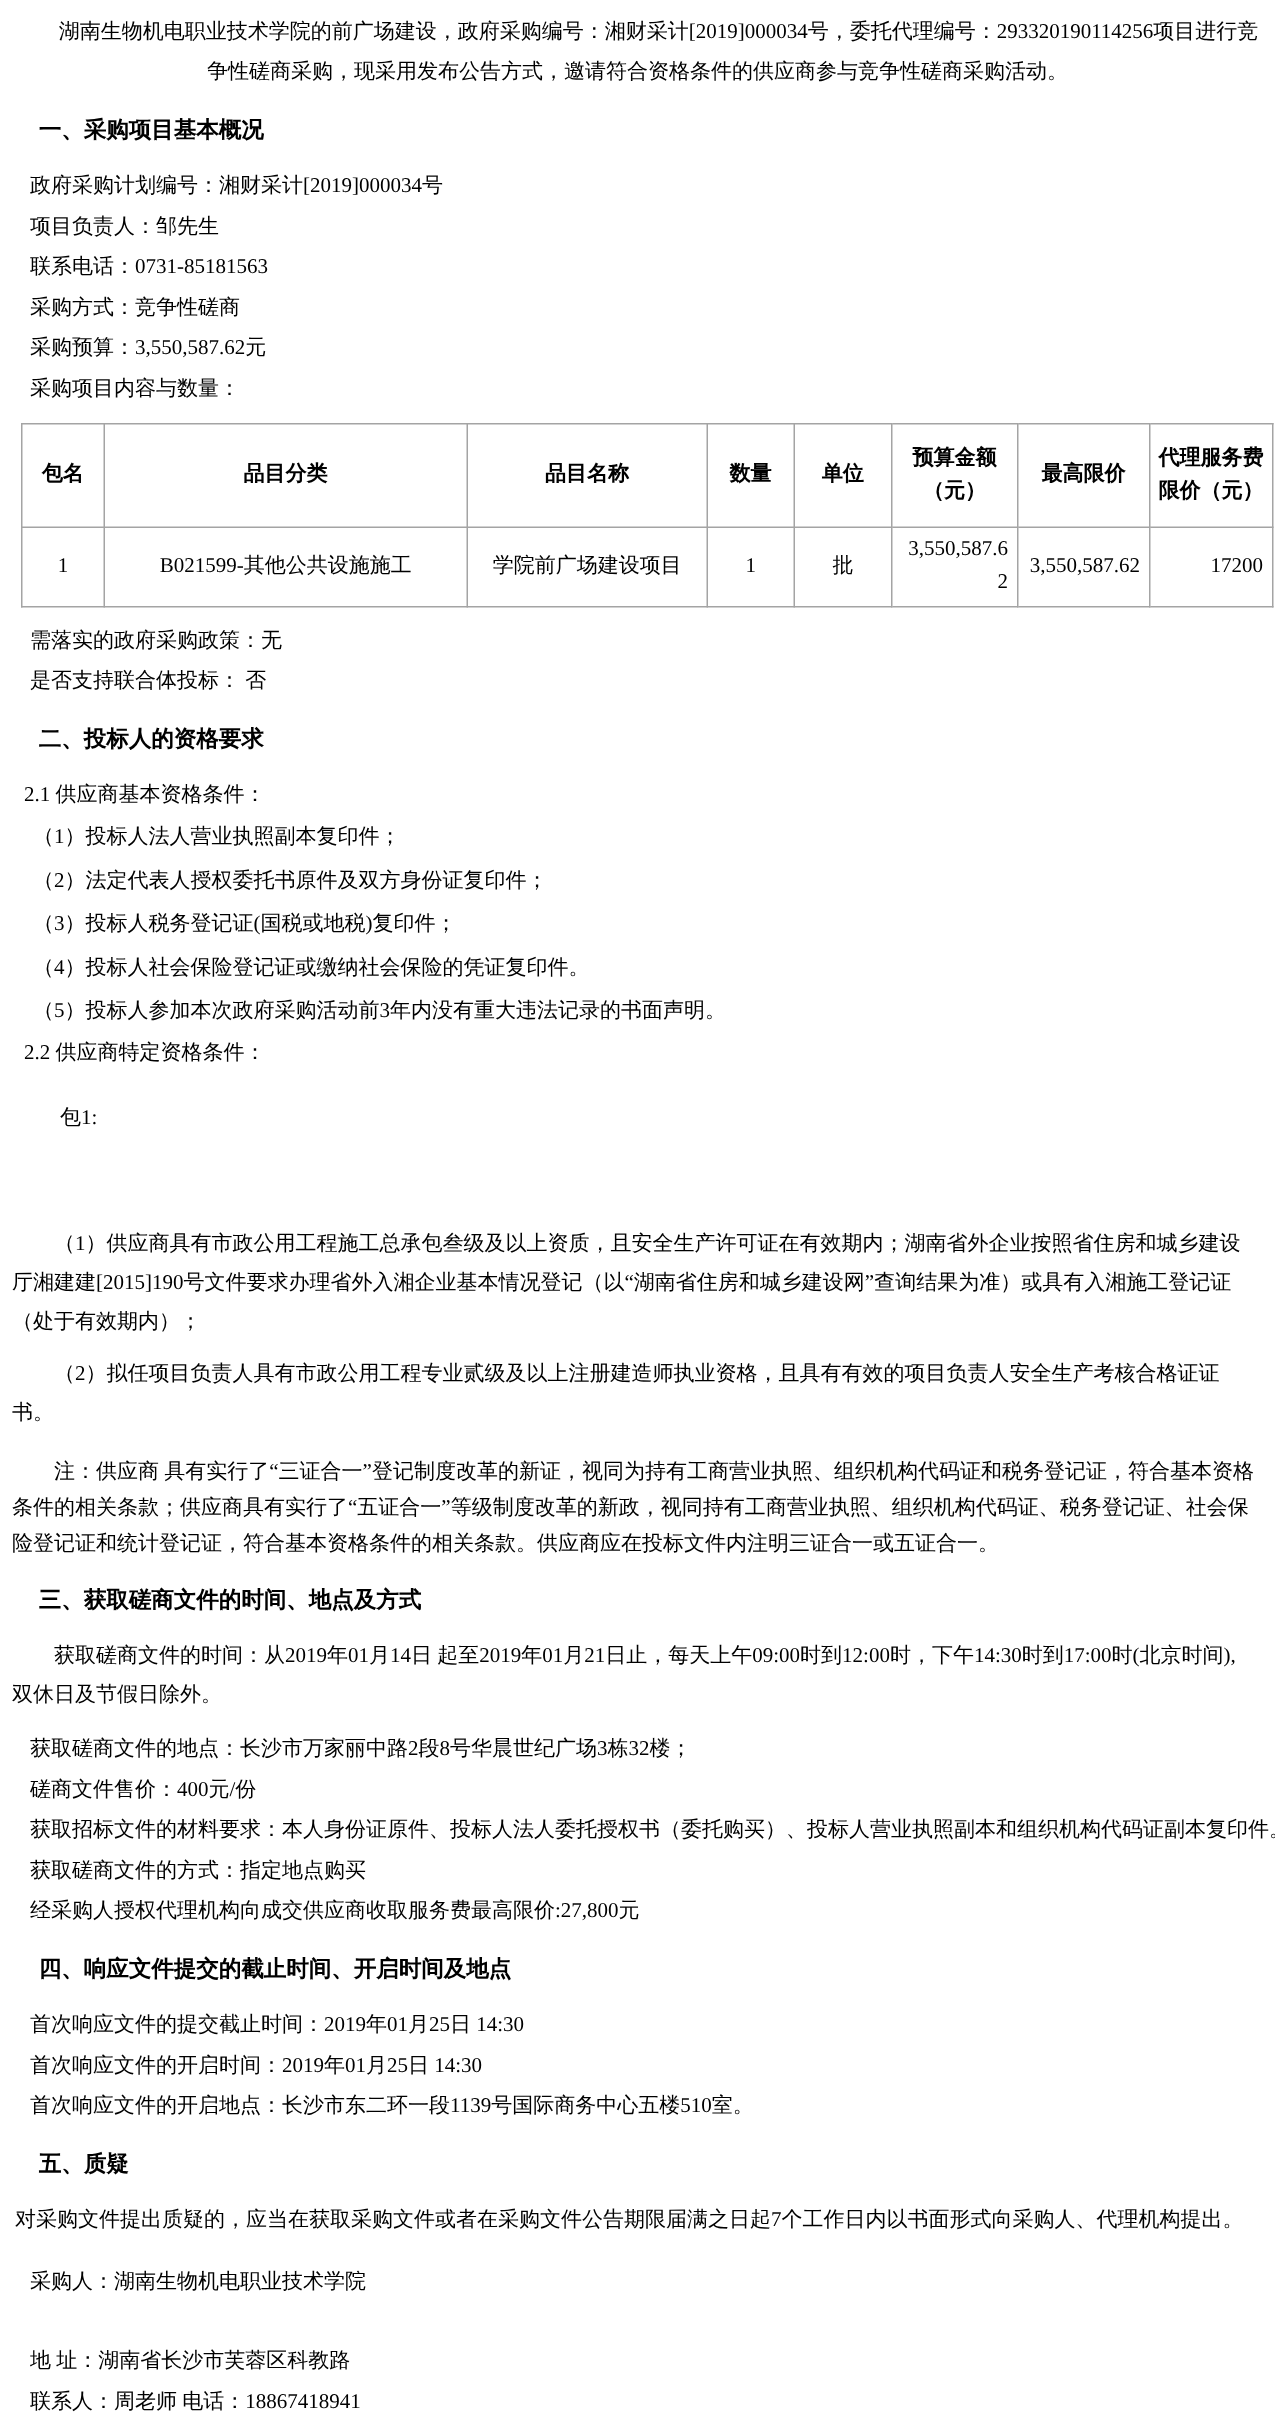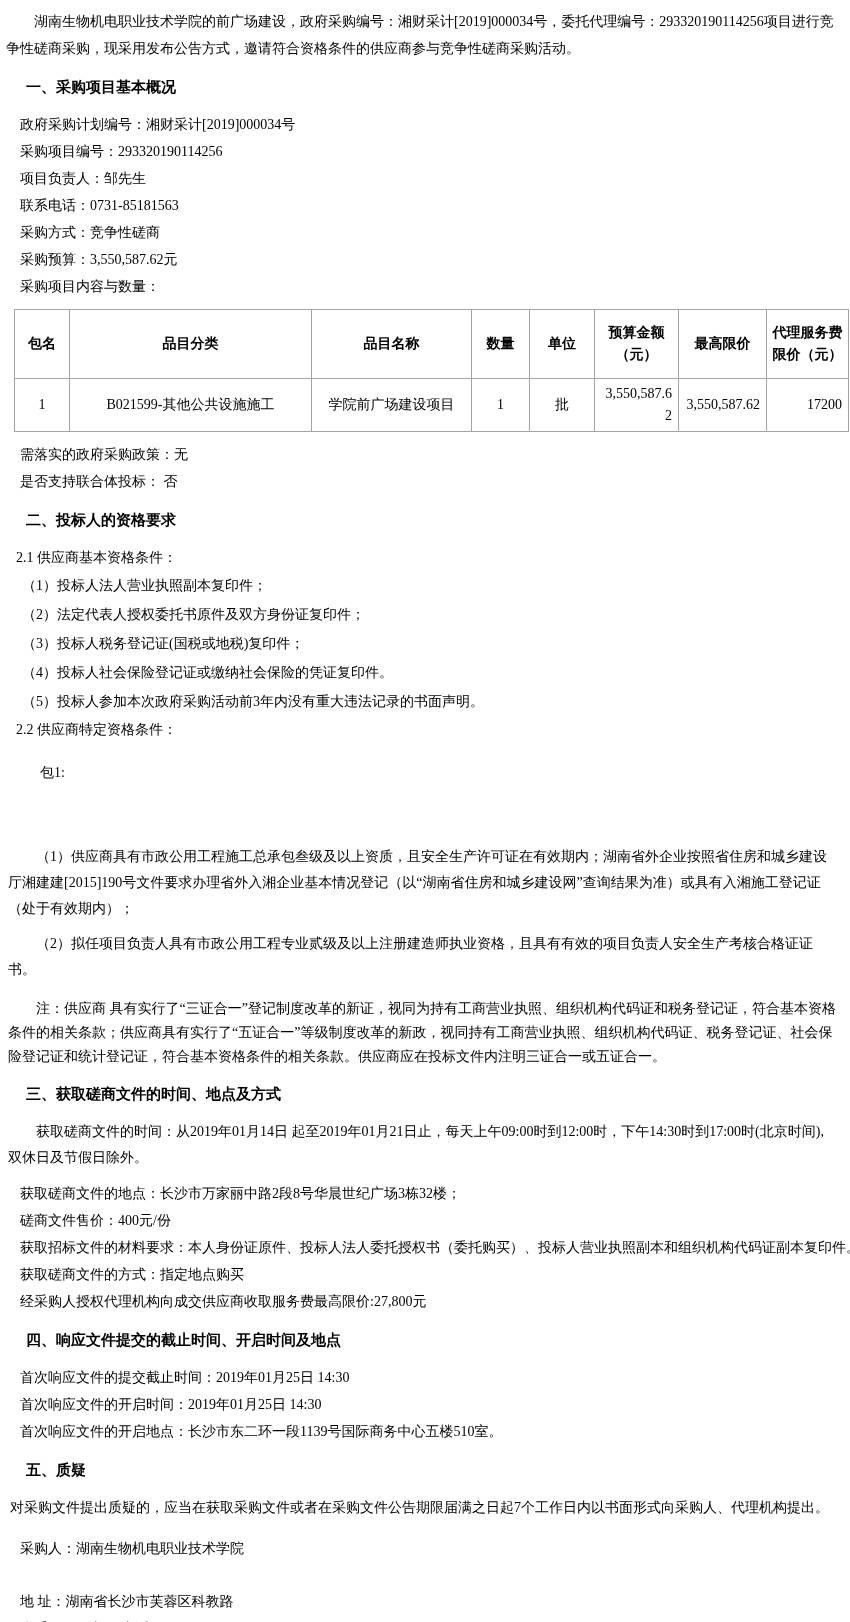--- a/index.html
+++ b/index.html
@@ -4,21 +4,21 @@
 <style>
   html,body{margin:0;padding:0;background:#ffffff;}
   body{
     width:850px;
     color:#000000;
     font-family:"Liberation Serif","DejaVu Serif",serif;
     font-size:14px;
   }
   .doc{padding:8px 6px 24px 6px;}
 
-  .intro{ text-indent:2em; line-height:27px; margin:0; }
+  .intro{ text-indent:2em; line-height:27px; margin:0;text-align:center; }
 
   .sec-heading{
     font-weight:bold;
     font-size:15px;
     line-height:18px;
     margin:16px 0 15px 20px;
   }
 
   .fline{
     line-height:27px;
@@ -89,21 +89,20 @@
 </head>
 <body>
 
 <div class="doc">
 
   <p class="intro">湖南生物机电职业技术学院的前广场建设，政府采购编号：湘财采计[2019]000034号，委托代理编号：293320190114256项目进行竞争性磋商采购，现采用发布公告方式，邀请符合资格条件的供应商参与竞争性磋商采购活动。</p>
 
   <p class="sec-heading">一、采购项目基本概况</p>
 
   <p class="fline">政府采购计划编号：湘财采计[2019]000034号</p>
-  <p class="fline">采购项目编号：293320190114256</p>
   <p class="fline">项目负责人：邹先生</p>
   <p class="fline">联系电话：0731-85181563</p>
   <p class="fline">采购方式：竞争性磋商</p>
   <p class="fline">采购预算：3,550,587.62元</p>
   <p class="fline">采购项目内容与数量：</p>
 
   <table class="ptable">
     <colgroup>
       <col style="width:55px">
         <col style="width:242px">

